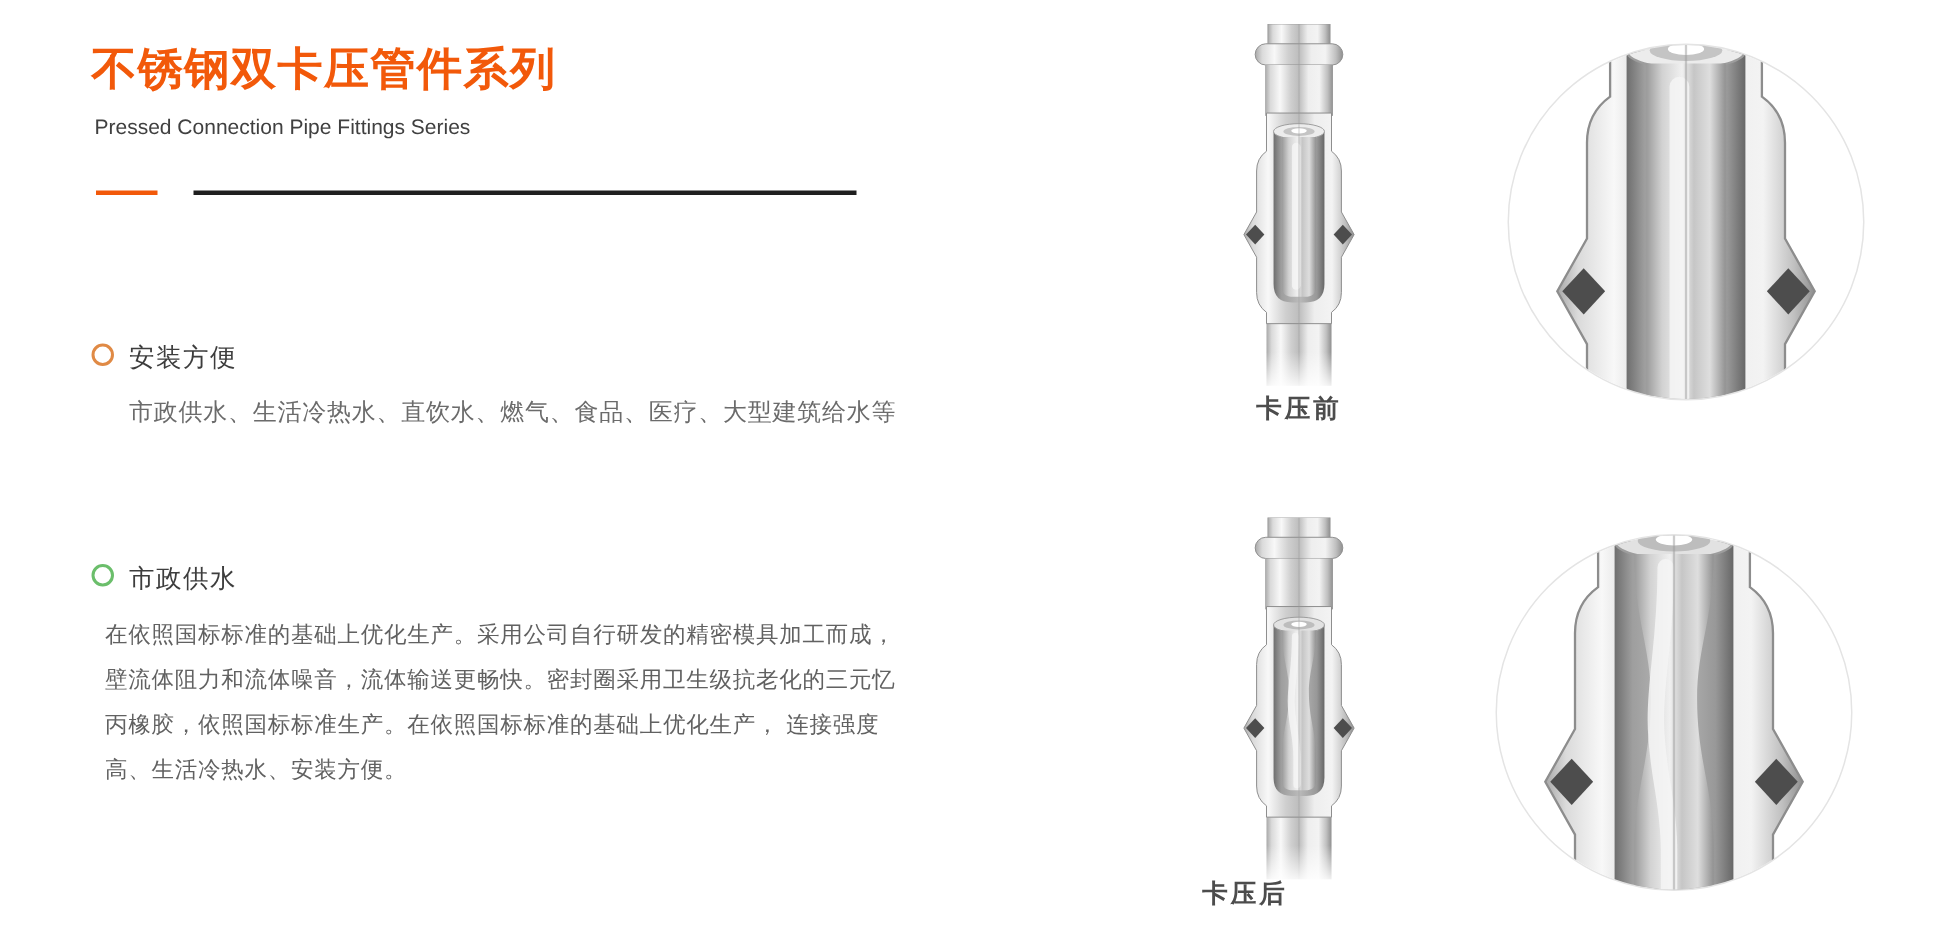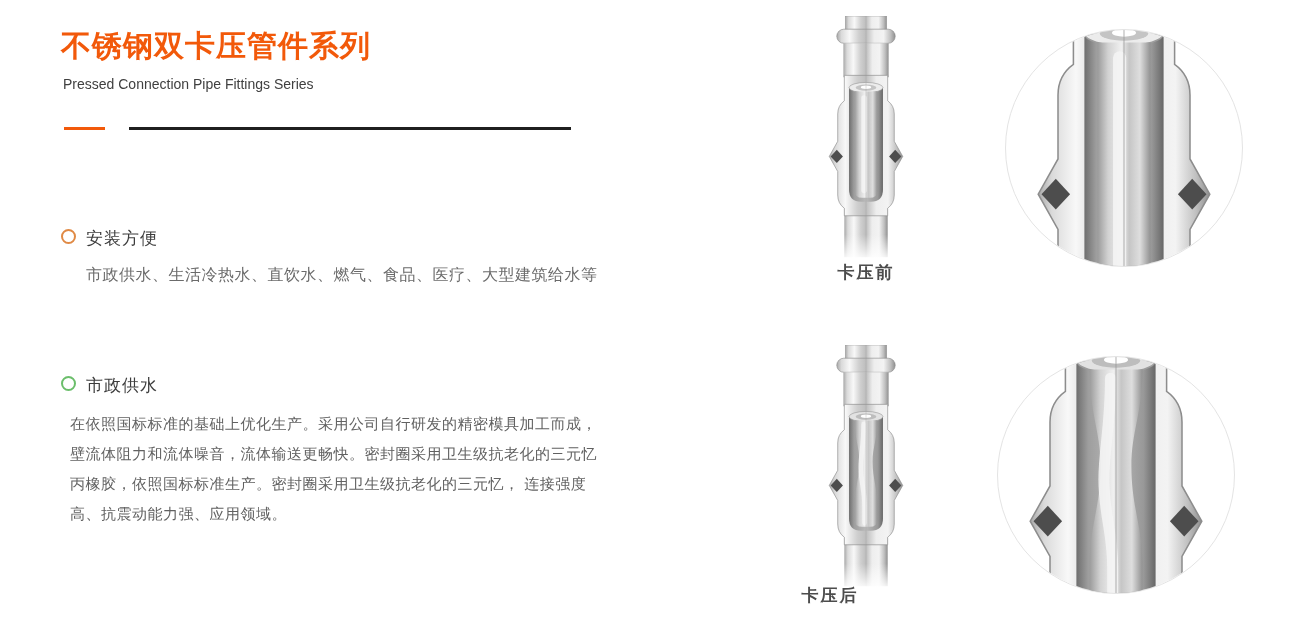--- a/index.html
+++ b/index.html
@@ -116,22 +116,22 @@
 
   <div class="abs bullet orange"></div>
   <div class="abs section-heading heading-app">安装方便</div>
   <div class="abs body-app">市政供水、生活冷热水、直饮水、燃气、食品、医疗、大型建筑给水等</div>
 
   <div class="abs bullet green"></div>
   <div class="abs section-heading heading-std">市政供水</div>
   <div class="abs std-paragraph">
     <div class="std-line">在依照国标标准的基础上优化生产。采用公司自行研发的精密模具加工而成，</div>
     <div class="std-line">壁流体阻力和流体噪音，流体输送更畅快。密封圈采用卫生级抗老化的三元忆</div>
-    <div class="std-line">丙橡胶，依照国标标准生产。密封圈采用卫生级抗老化的三元忆， 连接强度</div>
-    <div class="std-line">高、抗震动能力强、应用领域。</div>
+    <div class="std-line">丙橡胶，依照国标标准生产。在依照国标标准的基础上优化生产， 连接强度</div>
+    <div class="std-line">高、生活冷热水、安装方便。</div>
   </div>
 
   <svg class="abs figure-pipe fig-before" viewBox="0 0 100 260">
     <use href="#pipeBefore"></use>
   </svg>
   <div class="abs pipe-label label-before">卡压前</div>
 
   <svg class="abs detail-before" width="240" height="240" viewBox="0 0 240 240">
     <defs>
         <clipPath id="clipA">

